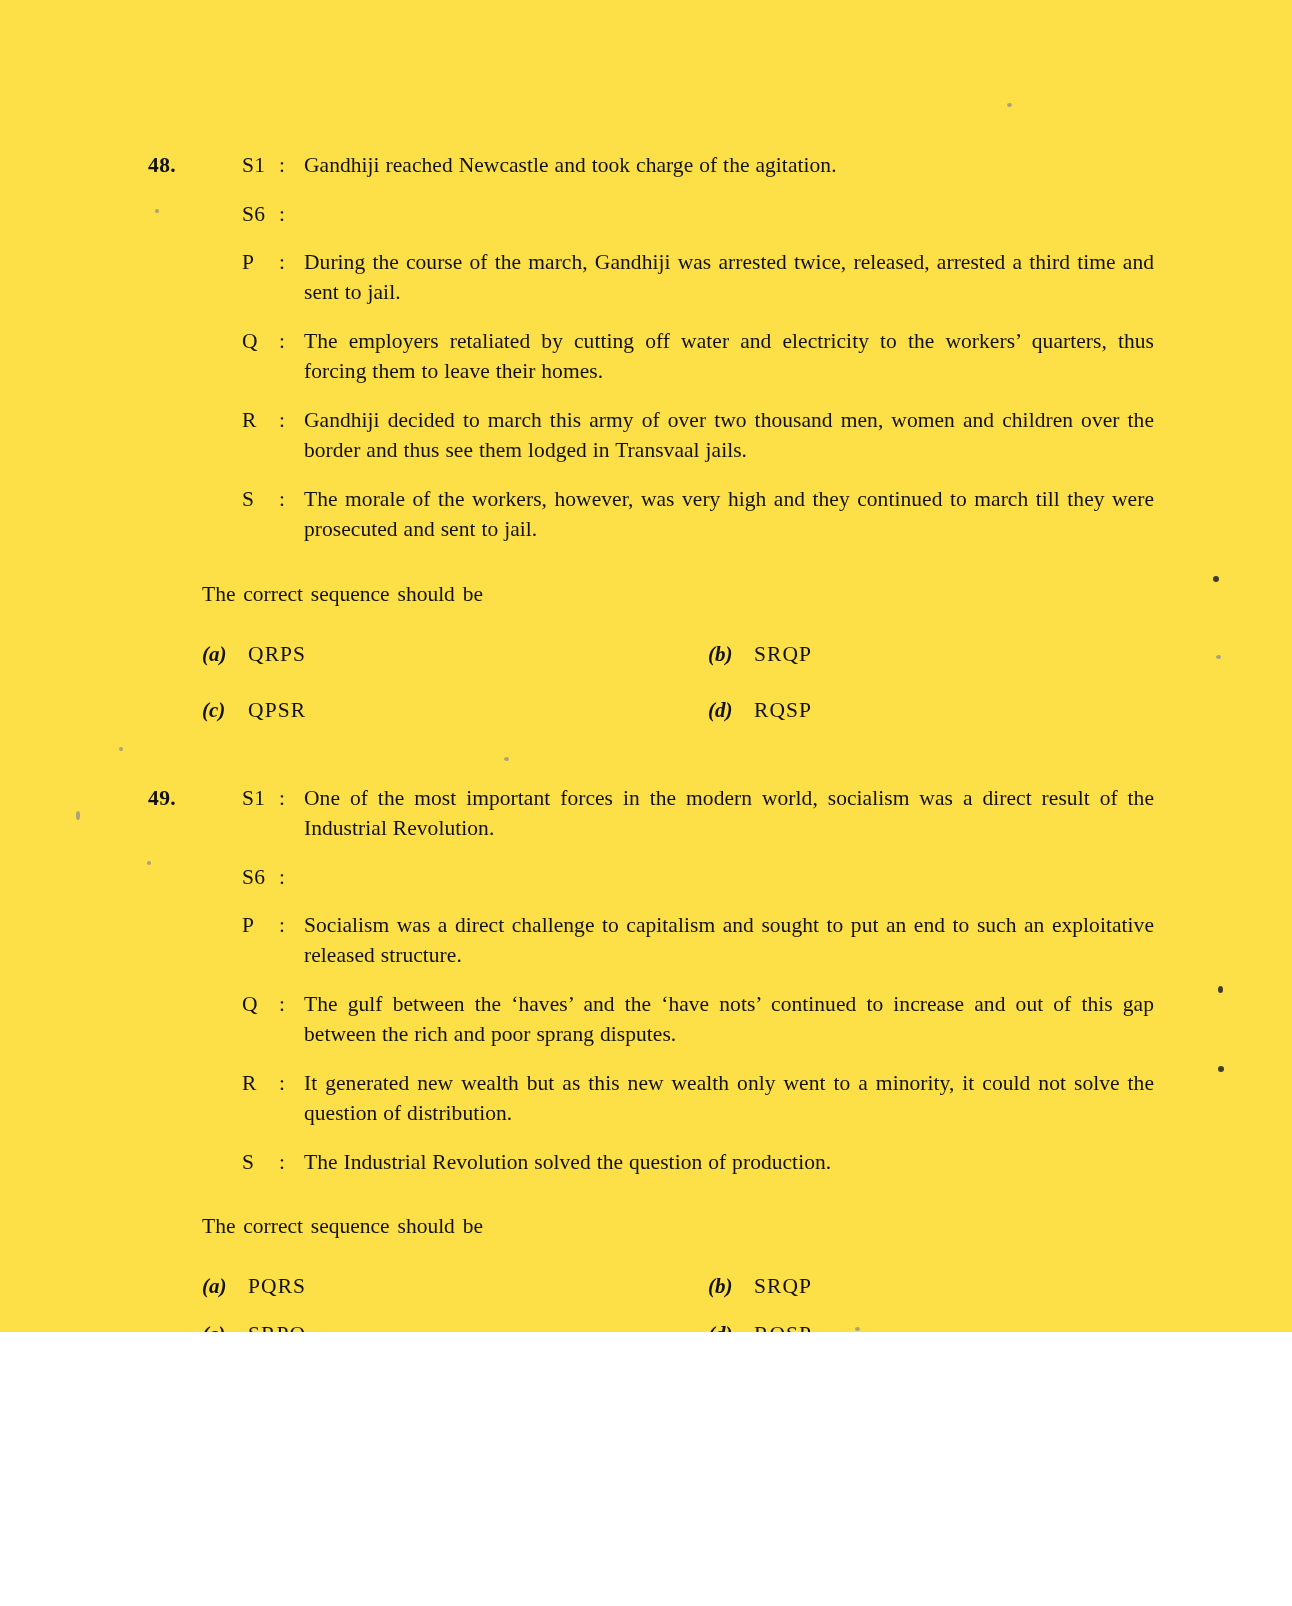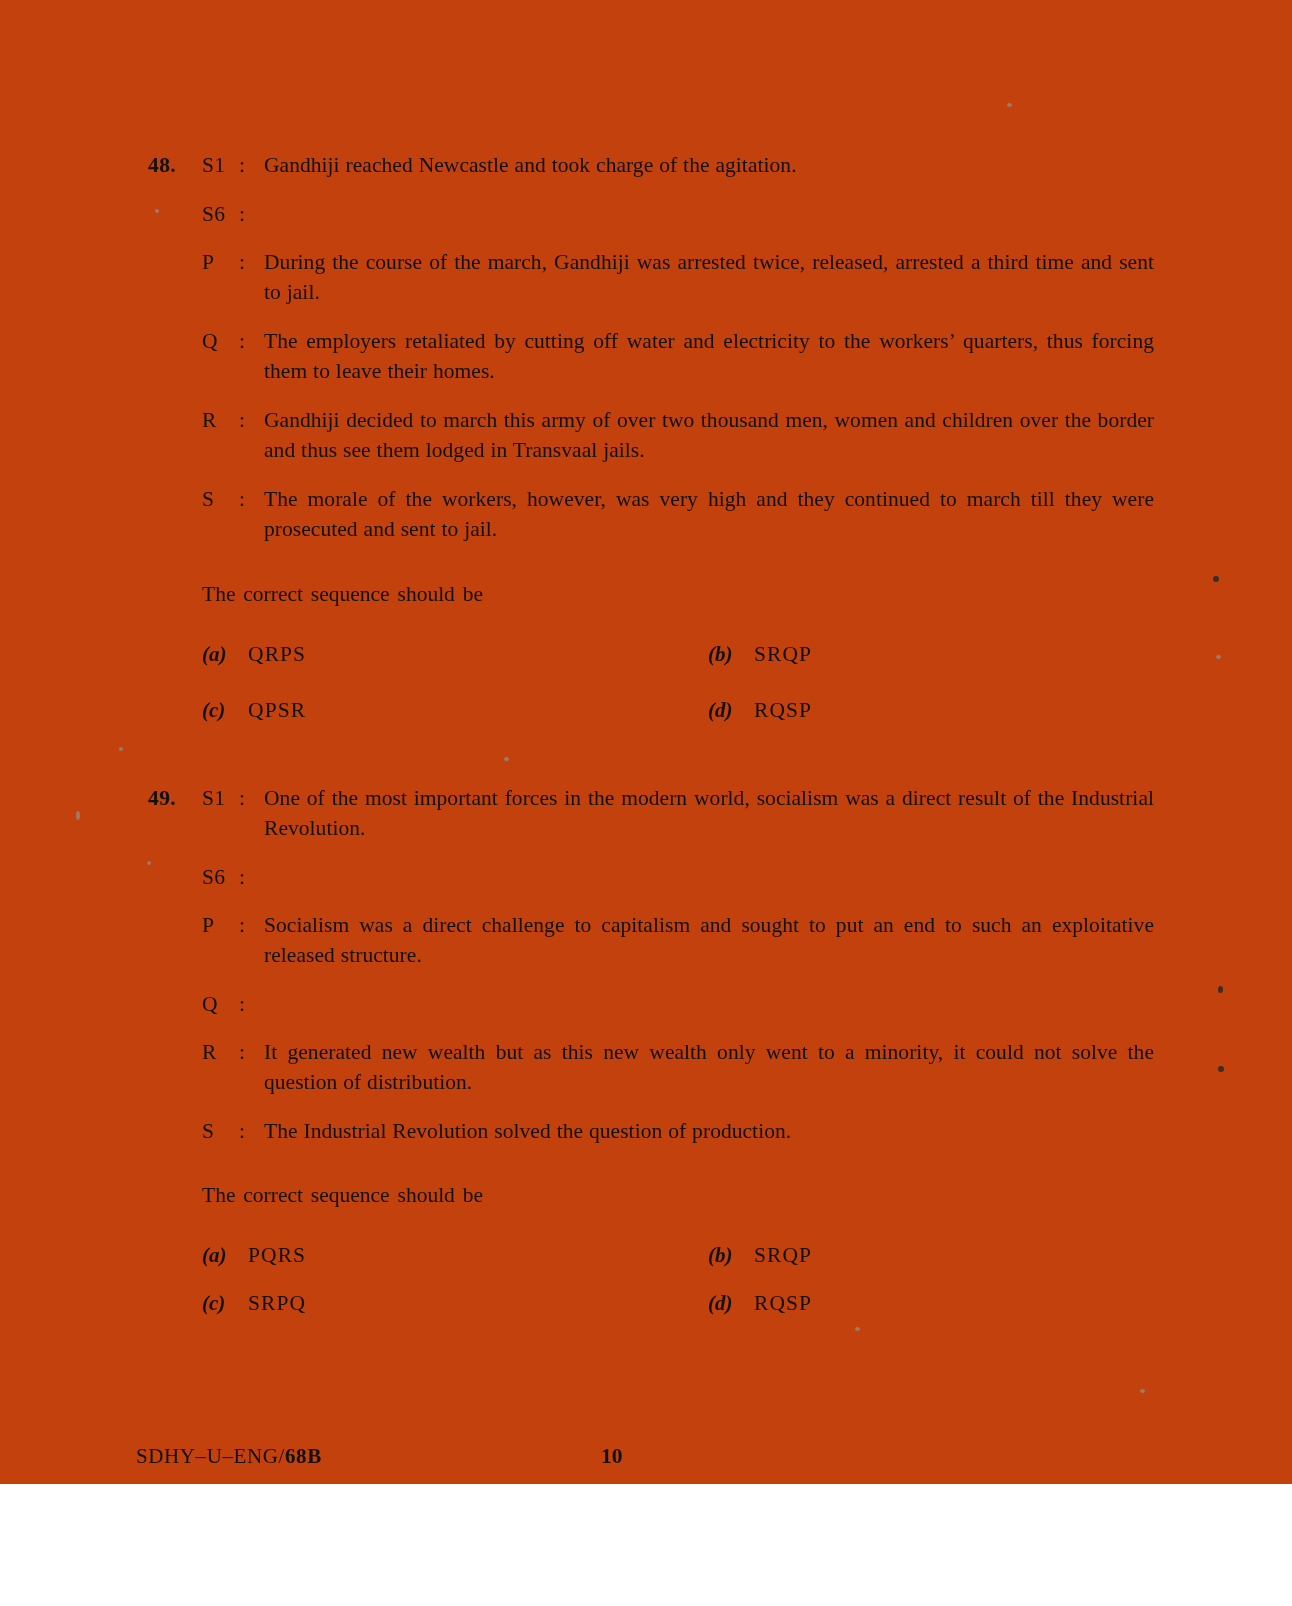--- a/index.html
+++ b/index.html
@@ -4,22 +4,22 @@
 <title>Exam Paper Page 10</title>
 <style>
   html, body {
     margin: 0;
     padding: 0;
     background: #ffffff;
   }
   .page {
     position: relative;
     width: 1292px;
-    height: 1484px;
-    background: #c2410c;
+    height: 1332px;
+    background: #fde047;
     overflow: hidden;
     font-family: "Liberation Serif", "DejaVu Serif", serif;
     color: #111111;
   }
 
   
   .scan-dot {
     position: absolute;
     background: #8d8d8d;
     border-radius: 50%;
@@ -49,20 +49,21 @@
     font-size: 21.5px;
     line-height: 30px;
     letter-spacing: .4px;
   }
   .q-num.blank { visibility: hidden; }
   .stmt-label {
     flex: 0 0 37px;
     font-size: 21.5px;
     line-height: 30px;
     letter-spacing: .2px;
+    margin-left: 40px;
   }
   .stmt-colon {
     flex: 0 0 25px;
     font-size: 21.5px;
     line-height: 30px;
   }
   .stmt-text {
     flex: 1 1 auto;
     font-size: 21.5px;
     line-height: 30.5px;
@@ -259,20 +260,21 @@
         <div class="q-num blank"></div>
         <div class="stmt-label">P</div>
         <div class="stmt-colon">:</div>
         <div class="stmt-text">Socialism was a direct challenge to capitalism and sought to put an end to such an exploitative released structure.</div>
       </div>
 
       <div class="stmt-row">
         <div class="q-num blank"></div>
         <div class="stmt-label">Q</div>
         <div class="stmt-colon">:</div>
+        <div class="stmt-text">The gulf between the ‘haves’ and the ‘have nots’ continued to increase and out of this gap between the rich and poor sprang disputes.</div>
       </div>
 
       <div class="stmt-row">
         <div class="q-num blank"></div>
         <div class="stmt-label">R</div>
         <div class="stmt-colon">:</div>
         <div class="stmt-text">It generated new wealth but as this new wealth only went to a minority, it could not solve the question of distribution.</div>
       </div>
 
       <div class="stmt-row">

